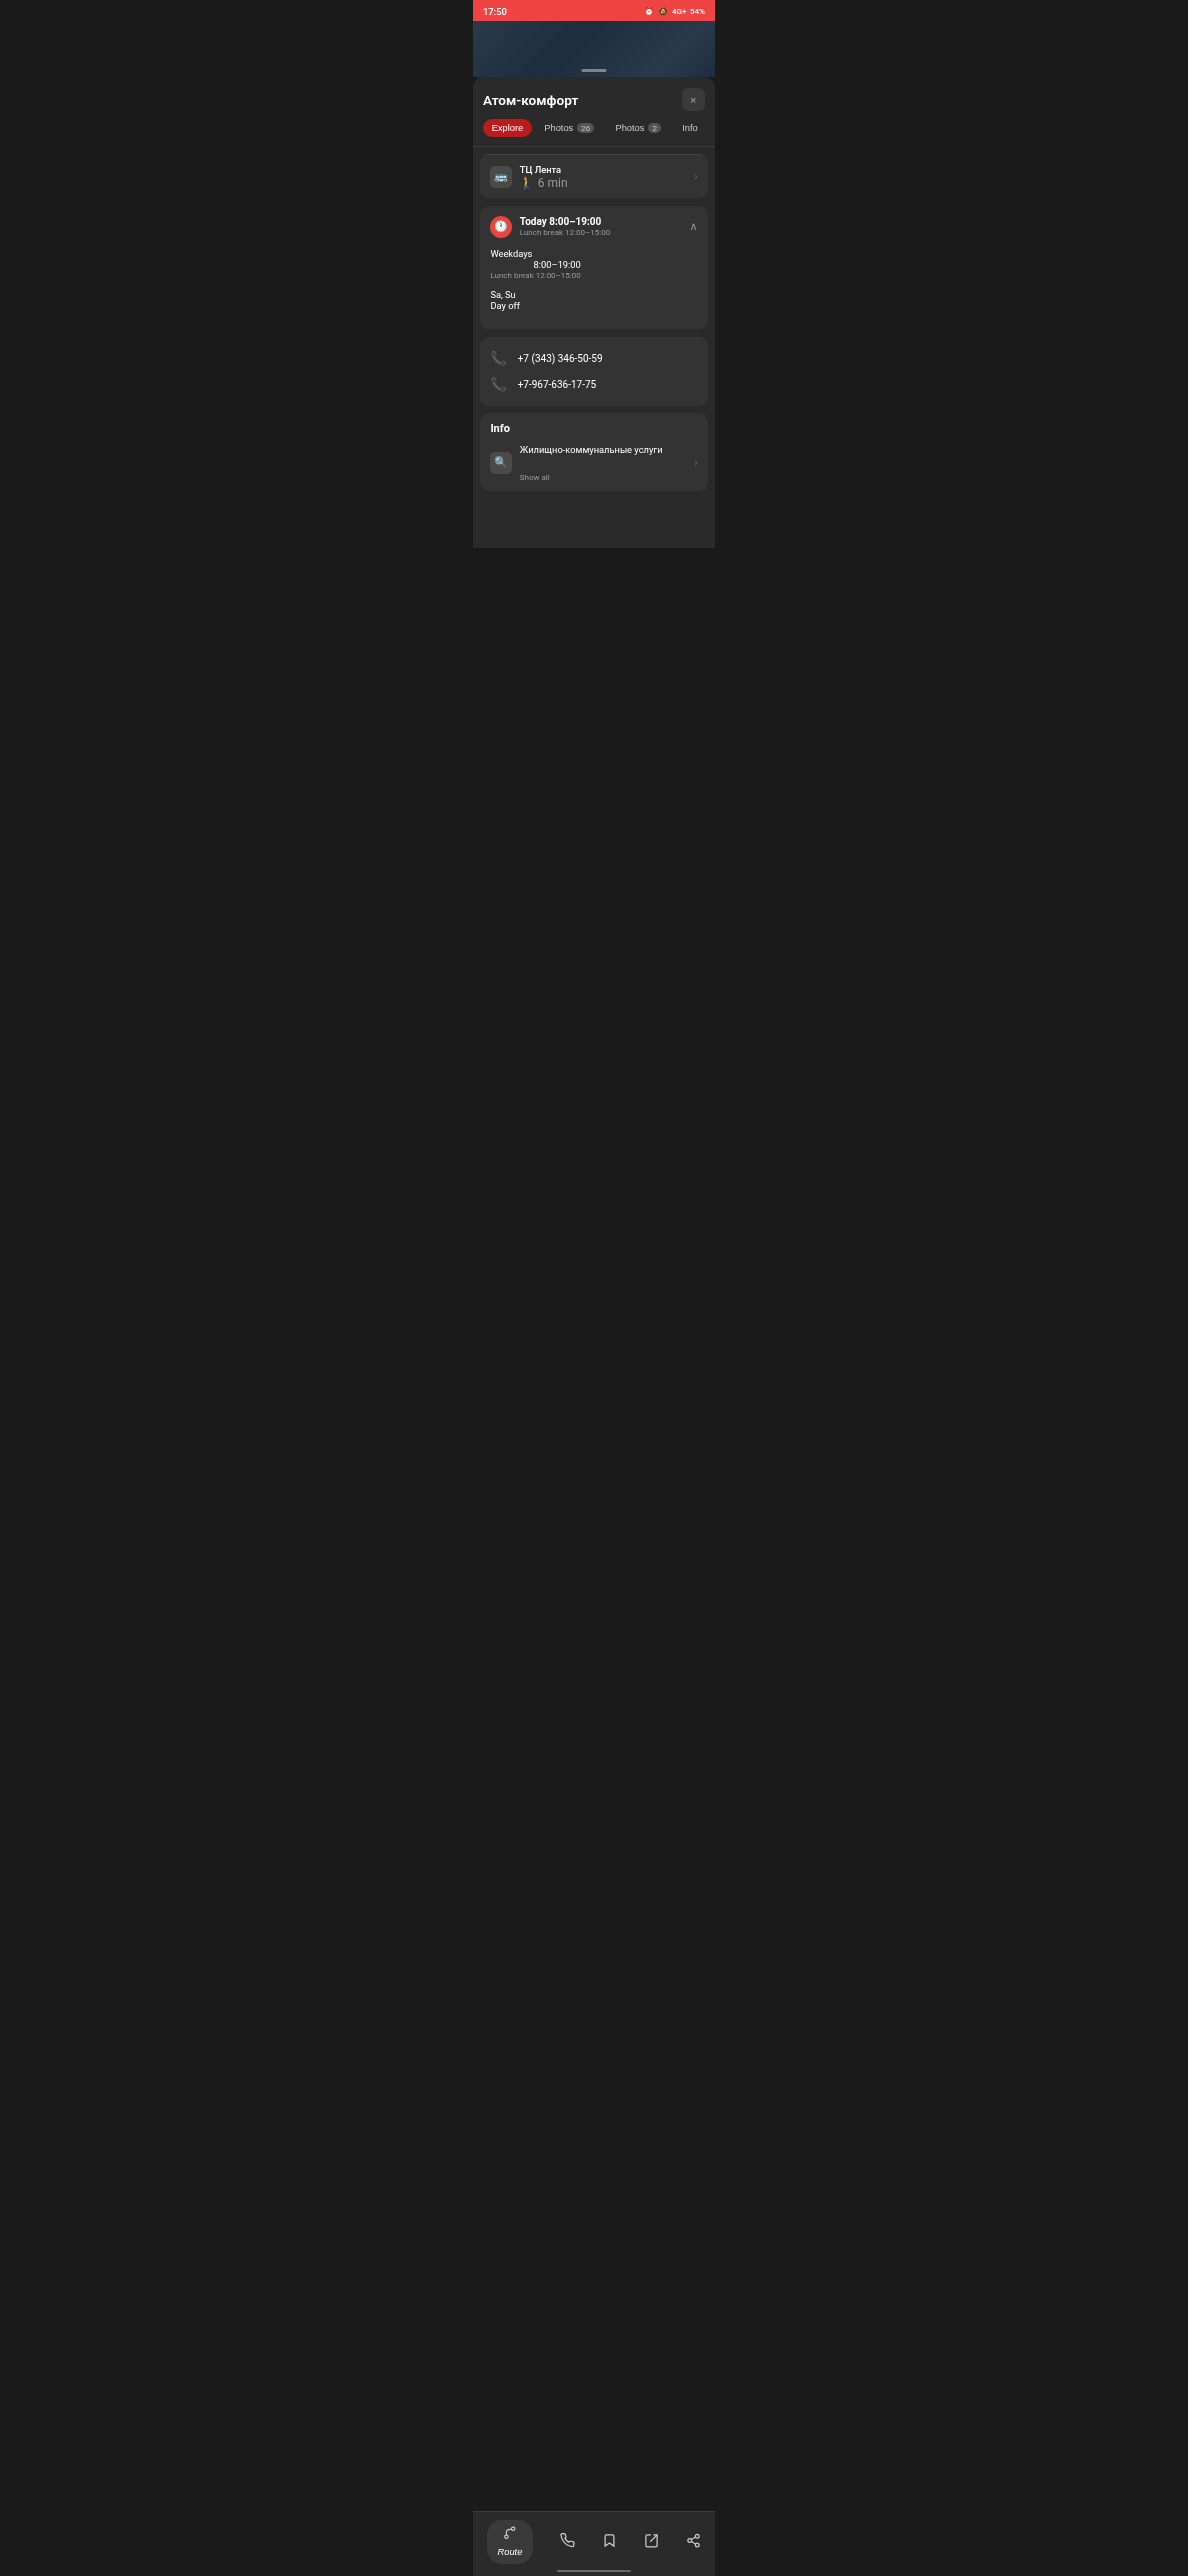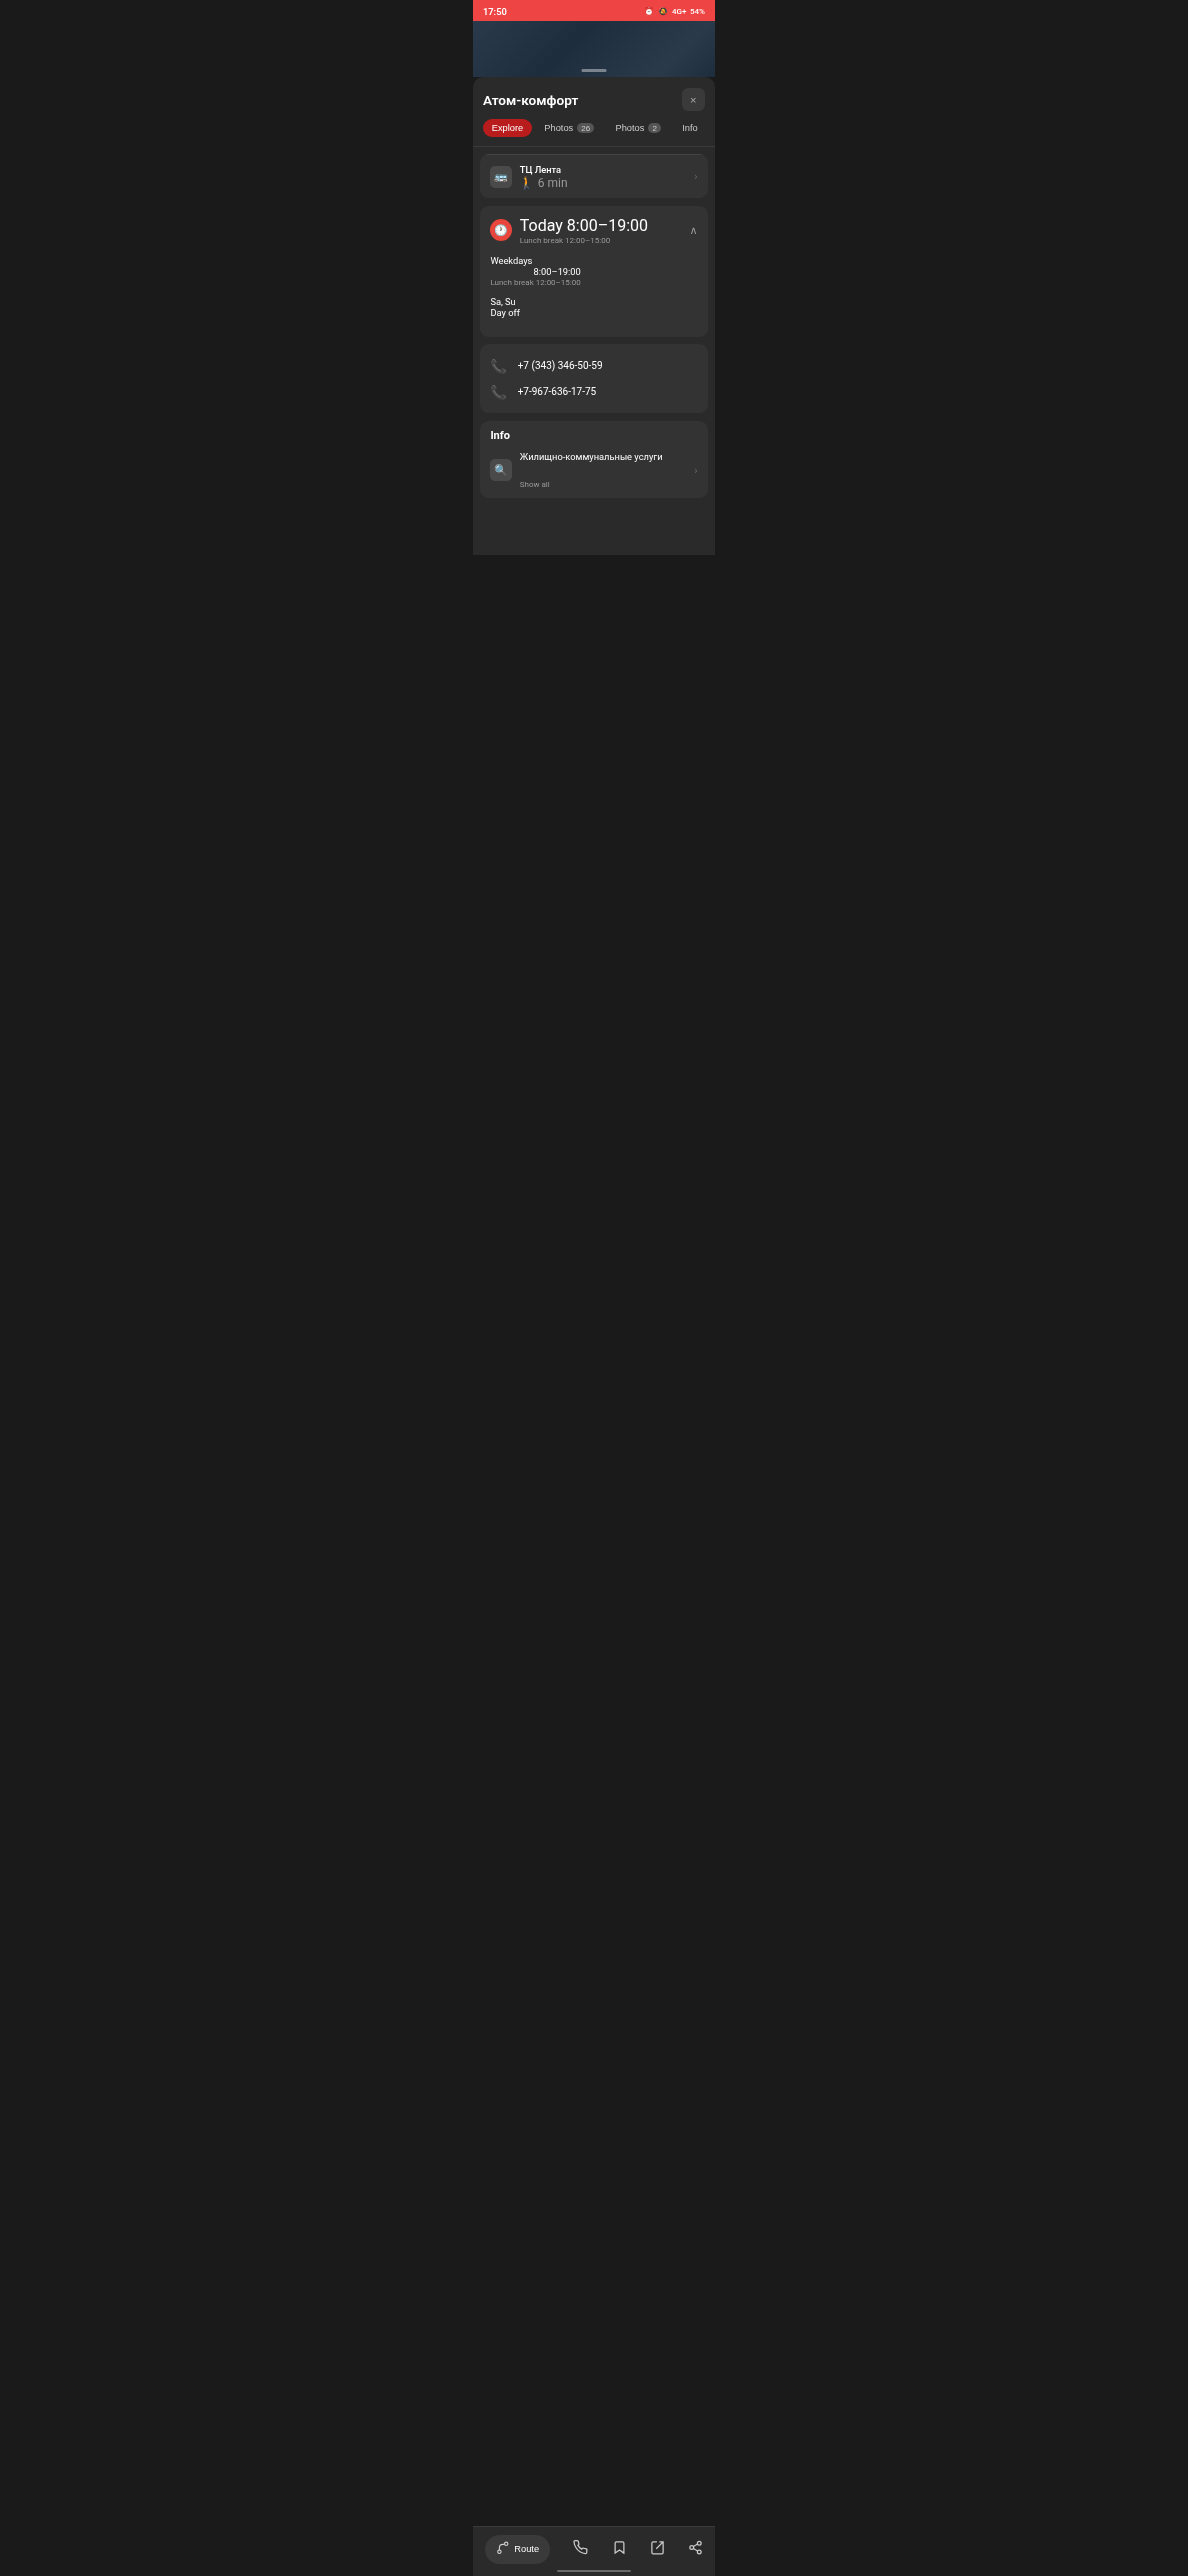--- a/index.html
+++ b/index.html
@@ -247,22 +247,22 @@
       justify-content: center;
       font-size: 11px;
       flex-shrink: 0;
     }
 
     .hours-today-info {
       flex: 1;
     }
 
     .hours-today {
-      font-size: 16px;
-      font-weight: 400;
+      font-size: 10px;
+      font-weight: 700;
       color: #fff;
     }
 
     .hours-lunch {
       font-size: 8px;
       color: #999;
       margin-top: 1.2px;
     }
 
     .expand-icon {
@@ -393,25 +393,26 @@
       flex-direction: column;
       align-items: center;
       gap: 2.5px;
       cursor: pointer;
       background: none;
       border: none;
       color: #ccc;
     }
 
     .toolbar-btn.route-btn {
-      flex-direction: row;
+      flex-direction: column;
       gap: 5px;
       background: #3a3a3a;
       padding: 6.2px 11px;
       border-radius: 15px;
+      font-style: italic;
     }
 
     .toolbar-icon {
       font-size: 13.6px;
       color: #ccc;
     }
 
     .toolbar-label {
       font-size: 9.3px;
       color: #fff;

